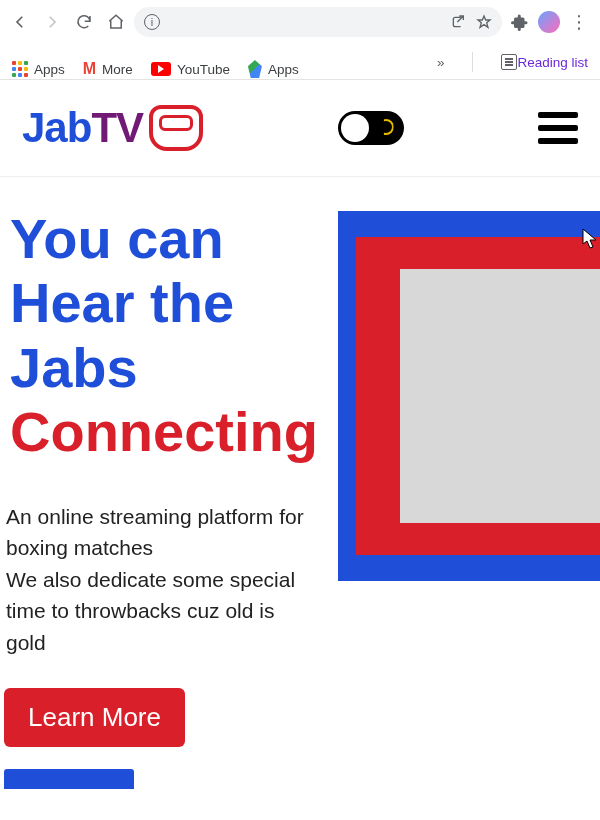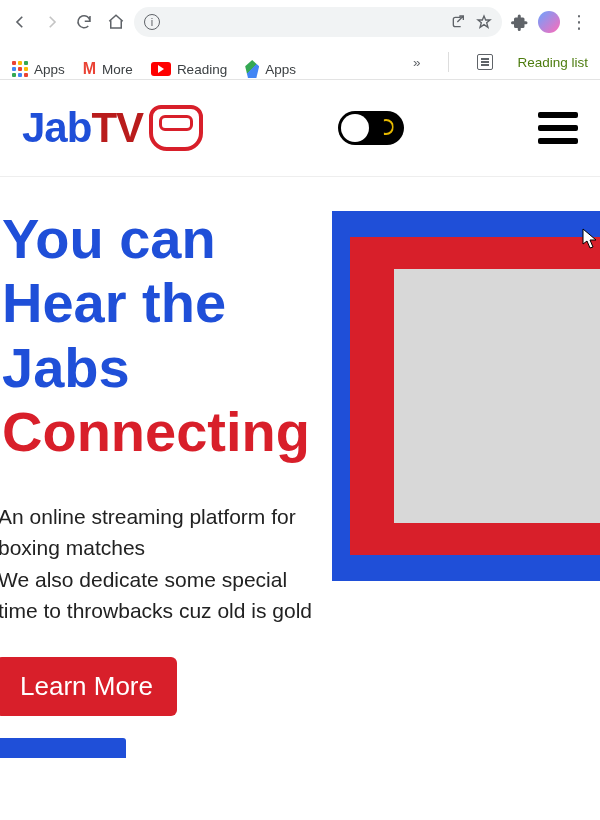--- a/index.html
+++ b/index.html
@@ -59,21 +59,21 @@
   }
   .kebab { font-size:18px;color:#5f6368;padding:0 6px;}
   .bookmarks {
     height:36px;
     display:flex;align-items:center;
     padding:0 12px;gap:18px;
     font-size:13.5px;color:#3c4043;
   }
   .bm-item { display:flex;align-items:center;gap:6px;margin-top:14px;}
   .bm-more { margin-left:auto;color:#5f6368;}
-  .bm-reading { display:flex;align-items:center;gap:24px;color:#4d7c0f;}
+  .bm-reading { display:flex;align-items:center;gap:0;color:#6d28d9;}
   .apps-icon {
     width:16px;height:16px;display:grid;grid-template-columns:repeat(3,1fr);gap:1.5px;
   }
   .apps-icon span{width:4px;height:4px;border-radius:1px;}
   .apps-icon span:nth-child(1){background:#ea4335}
   .apps-icon span:nth-child(2){background:#fbbc04}
   .apps-icon span:nth-child(3){background:#34a853}
   .apps-icon span:nth-child(4){background:#4285f4}
   .apps-icon span:nth-child(5){background:#ea4335}
   .apps-icon span:nth-child(6){background:#fbbc04}
@@ -100,21 +100,21 @@
     position:relative;
   }
   
   .site-header{
     display:flex;align-items:center;justify-content:space-between;
     padding:24px 22px 24px 22px;
     border-bottom:1px solid #eee;
   }
   .logo{display:flex;align-items:center;font-size:42px;font-weight:800;letter-spacing:-1px;text-align:center;}
   .logo .jab{color:#1f4fd8;}
-  .logo .tv{color:#b91c1c;}
+  .logo .tv{color:#701a75;}
   .fist-icon{
     width:54px;height:46px;margin-left:6px;
     border:4px solid #d81f2a;border-radius:12px 12px 18px 18px;
     position:relative;
   }
   .fist-icon::before{content:"";position:absolute;top:6px;left:6px;right:6px;height:10px;border:3px solid #d81f2a;border-radius:6px;}
   .theme-toggle{
     width:66px;height:34px;background:#000;border-radius:17px;position:relative;
   }
   .theme-toggle .knob{
@@ -122,21 +122,21 @@
   }
   .theme-toggle .moon{
     position:absolute;right:10px;top:8px;width:16px;height:16px;border:2px solid #e6b800;border-radius:50%;
     clip-path:polygon(40% 0,100% 0,100% 100%,40% 100%);
   }
   .hamburger{width:40px;height:32px;display:flex;flex-direction:column;justify-content:space-between;}
   .hamburger span{height:6px;background:#000;border-radius:2px;}
 
   
   .hero{display:flex;padding:30px 0 0 0;}
-  .hero-text{flex:0 0 52%;padding-left:4px;}
+  .hero-text{flex:0 0 52%;padding-left:12px;}
   .headline{font-size:56px;font-weight:800;line-height:1.15;color:#1f4fd8;margin-left:-2px;}
   .headline .em{color:#d81f2a;}
   .tagline{font-size:21px;color:#222;line-height:1.5;margin-top:36px;margin-left:-6px;max-width:320px;}
   .cta-row{margin-top:30px;margin-left:-8px;}
   .btn-primary{
     display:inline-block;background:#d81f2a;color:#fff;font-size:26px;font-weight:500;
     padding:14px 24px;border-radius:6px;border:none;
   }
   .btn-secondary{
     display:block;width:130px;height:20px;background:#1f4fd8;margin-top:22px;border-radius:3px 3px 0 0;
@@ -210,21 +210,21 @@
           <span></span>
         </span>
       <span>Apps</span>
     </div>
     <div class="bm-item">
       <span class="gmail-icon">M</span>
       <span>More</span>
     </div>
     <div class="bm-item">
       <span class="yt-icon"></span>
-      <span>Reading</span>
+      <span>YouTube</span>
     </div>
     <div class="bm-item">
       <span class="maps-icon"></span>
       <span>Apps</span>
     </div>
     <div class="bm-more">»</div>
     <div style="width:1px;height:20px;background:#ddd;margin:0 10px;"></div>
     <div class="bm-reading">
       <span class="reading-icon"></span>
       <span>Reading list</span>

